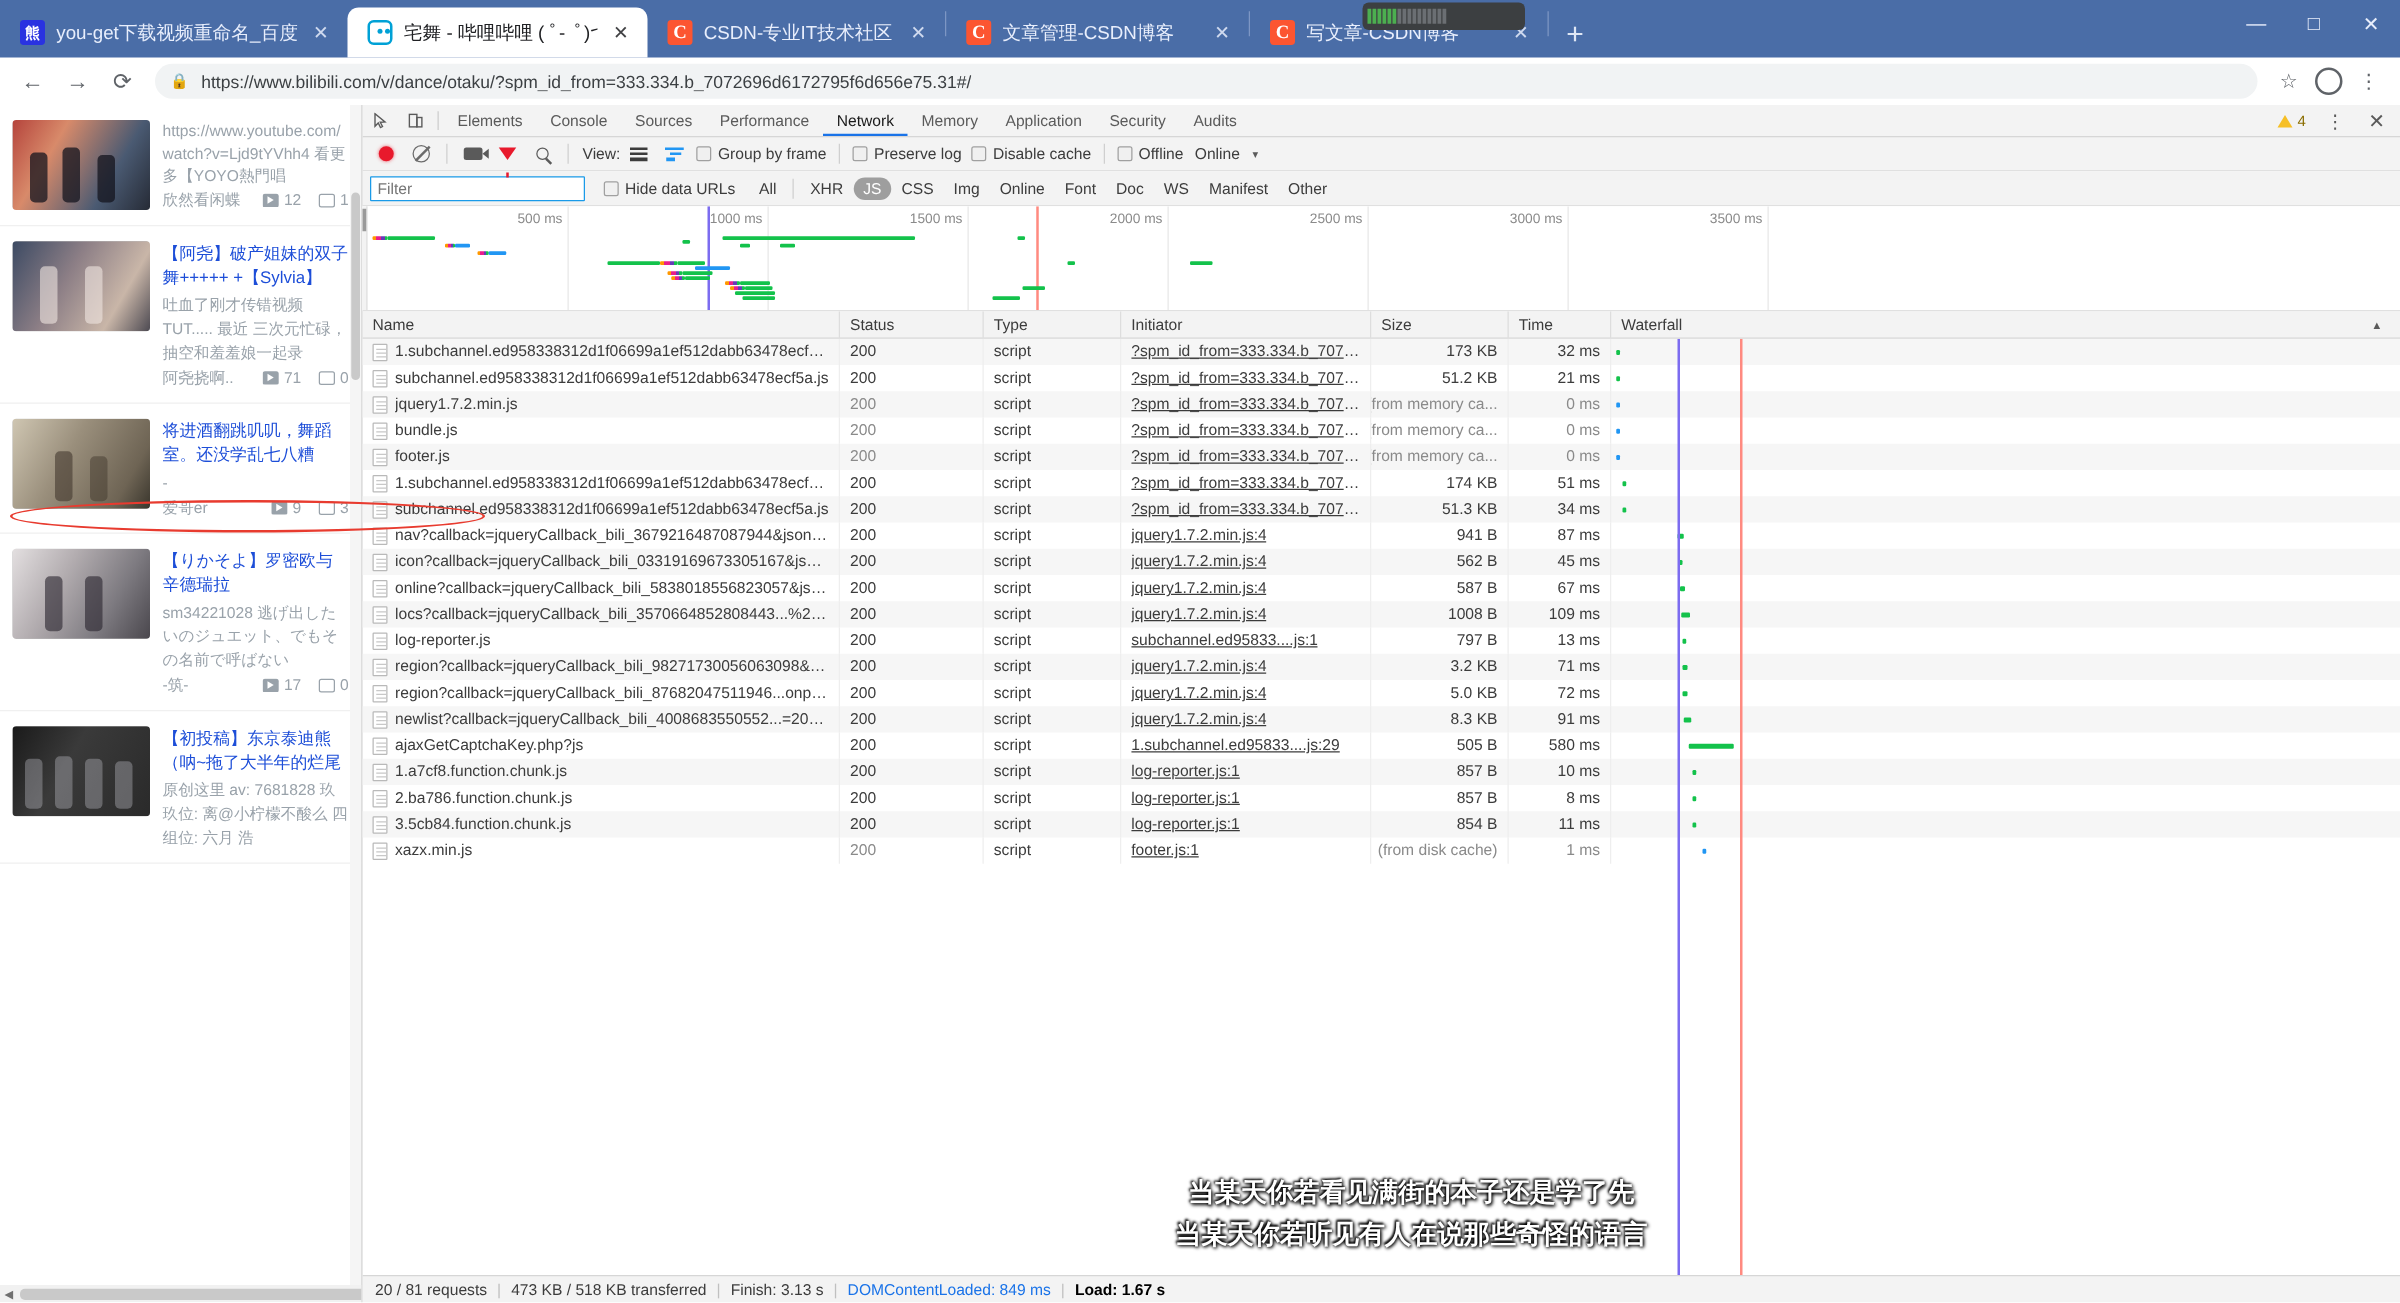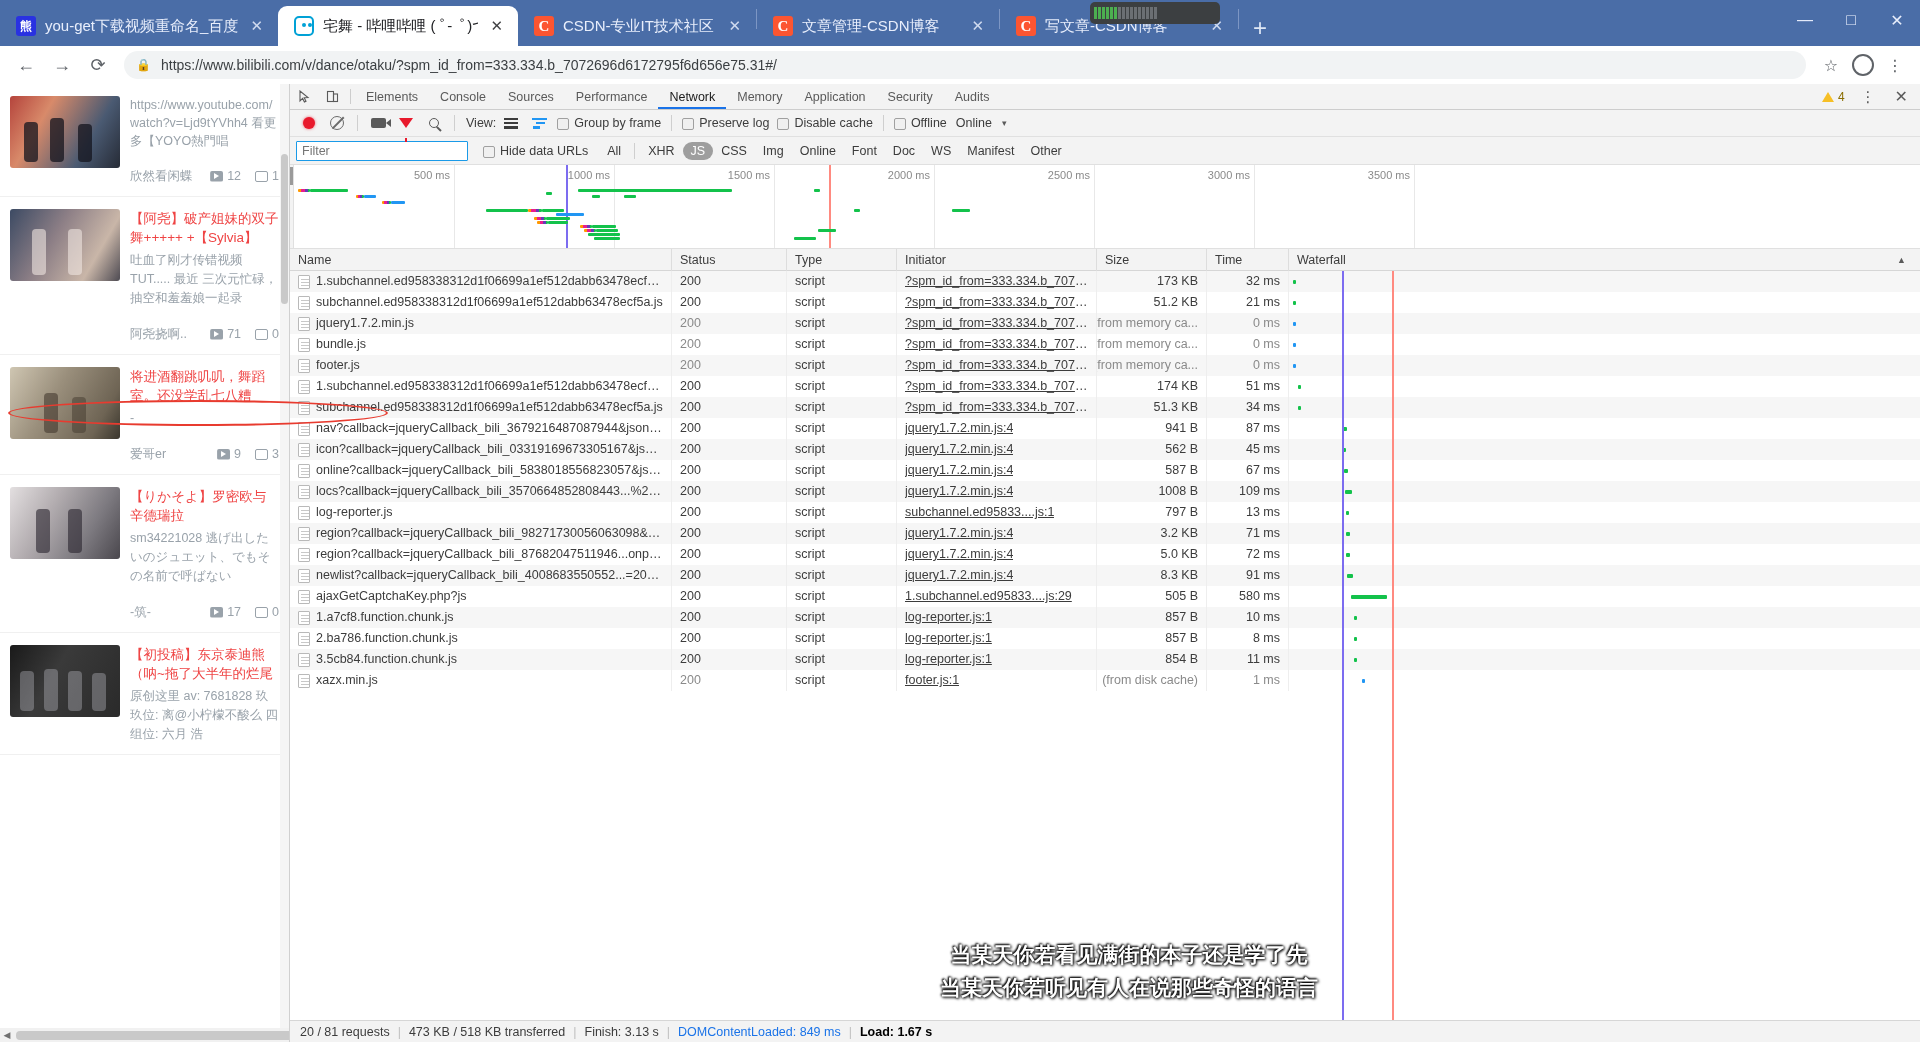--- a/index.html
+++ b/index.html
@@ -85,23 +85,23 @@
     background-image: linear-gradient(135deg,#3a3f52 0%,#6b5f74 45%,#2d3240 100%);
     position: relative; overflow:hidden;
   }
   .vthumb.t1 { background-image: linear-gradient(120deg,#b5443c 0%,#d88a6a 30%,#4a5a72 70%,#262b36 100%); }
   .vthumb.t2 { background-image: linear-gradient(120deg,#3c4a63 0%,#8d7f86 40%,#c9b6a8 75%,#4d4a52 100%); }
   .vthumb.t3 { background-image: linear-gradient(120deg,#cfc6b2 0%,#9a8f7c 40%,#6e6454 80%,#3a362d 100%); }
   .vthumb.t4 { background-image: linear-gradient(120deg,#e3dfe0 0%,#b3adb0 35%,#7d7a80 70%,#4a474d 100%); }
   .vthumb.t5 { background-image: linear-gradient(120deg,#1a1a1a 0%,#3a3a3a 40%,#2a2a2a 100%); }
   .vthumb .fig { position:absolute; bottom:6px; width:14px; height:34px; background:rgba(20,20,30,.75); border-radius:4px;}
   .vinfo { flex: 1; min-width: 0; font-size: 13px; color: #222; line-height: 20px; }
-  .vtitle { color: #ef4444; font-size: 13.5px; line-height: 19px; max-height: 38px; overflow: hidden; }
+  .vtitle { color: #1d4ed8; font-size: 13.5px; line-height: 19px; max-height: 38px; overflow: hidden; }
   .vdesc { color: #99a2aa; font-size: 12.5px; line-height: 19px; margin-top: 4px; max-height:57px; overflow:hidden;}
-  .vmeta { display: flex; align-items: center; gap: 14px; color: #99a2aa; font-size: 12.5px; margin-top: 16px; }
+  .vmeta { display: flex; align-items: center; gap: 14px; color: #99a2aa; font-size: 12.5px; margin-top: 0; }
   .vmeta .up { margin-right: auto; }
   .vmeta .ic { display: inline-flex; align-items:center; gap:4px; }
   .play-ic { width: 13px; height: 11px; background:#99a2aa;
              clip-path: polygon(0 0,100% 0,100% 100%,0 100%); position:relative; border-radius:2px;}
   .play-ic::after{content:""; position:absolute; left:4px; top:2.5px; border-left:5px solid #fff;
              border-top:3px solid transparent; border-bottom:3px solid transparent;}
   .dm-ic { width: 13px; height: 11px; border:1.5px solid #99a2aa; border-radius:2px; }
   .plainlink { font-size: 12.5px; color:#99a2aa; line-height:18px; word-break: break-all; }
   .page-sb {
     position:absolute; right:0; top:0; width:9px; height:100%; background:#f5f5f5;
@@ -157,21 +157,21 @@
   .viewlist-ic{width:14px;height:11px;display:flex;flex-direction:column;justify-content:space-between;}
   .viewlist-ic i{height:2.5px;background:#3c3c3c;display:block;}
   .viewlist-ic i:first-child{box-shadow:none;}
   .wf-ic{width:15px;height:11px;display:flex;flex-direction:column;justify-content:space-between;}
   .wf-ic i{height:2.5px;background:#2196f3;display:block;}
   .wf-ic i:nth-child(1){width:100%;}
   .wf-ic i:nth-child(2){width:60%;margin-left:25%;}
   .wf-ic i:nth-child(3){width:45%;margin-left:10%;}
   .tb-sep { width:1px; height:16px; background:#cfcfcf; margin:0 5px; }
   .cb { width:12px; height:12px; border:1px solid #a0a0a0; background:#f0f0f0; border-radius:2px; flex:none;}
-  .tb-check { display:flex; align-items:flex-end; gap:5px; padding:0 3px; white-space:nowrap;}
+  .tb-check { display:flex; align-items:center; gap:5px; padding:0 3px; white-space:nowrap;}
   .tb-label { padding-left: 4px; }
   .sel-arrow { font-size: 9px; color:#5a5a5a; padding:0 8px; }
 
   .dt-filterbar {
     height: 28px; background:#f3f3f3; border-bottom:1px solid #e0e0e0;
     display:flex; align-items:center; gap:0; padding:0 6px; font-size:12.5px; color:#3c3c3c; flex:none;
   }
   .filter-input {
     width: 172px; height: 20px; border: 1.5px solid #1a9ae8; background:#fff;
     font-size: 12.5px; color:#9a9a9a; padding: 0 5px; outline:none; border-radius:1px;

